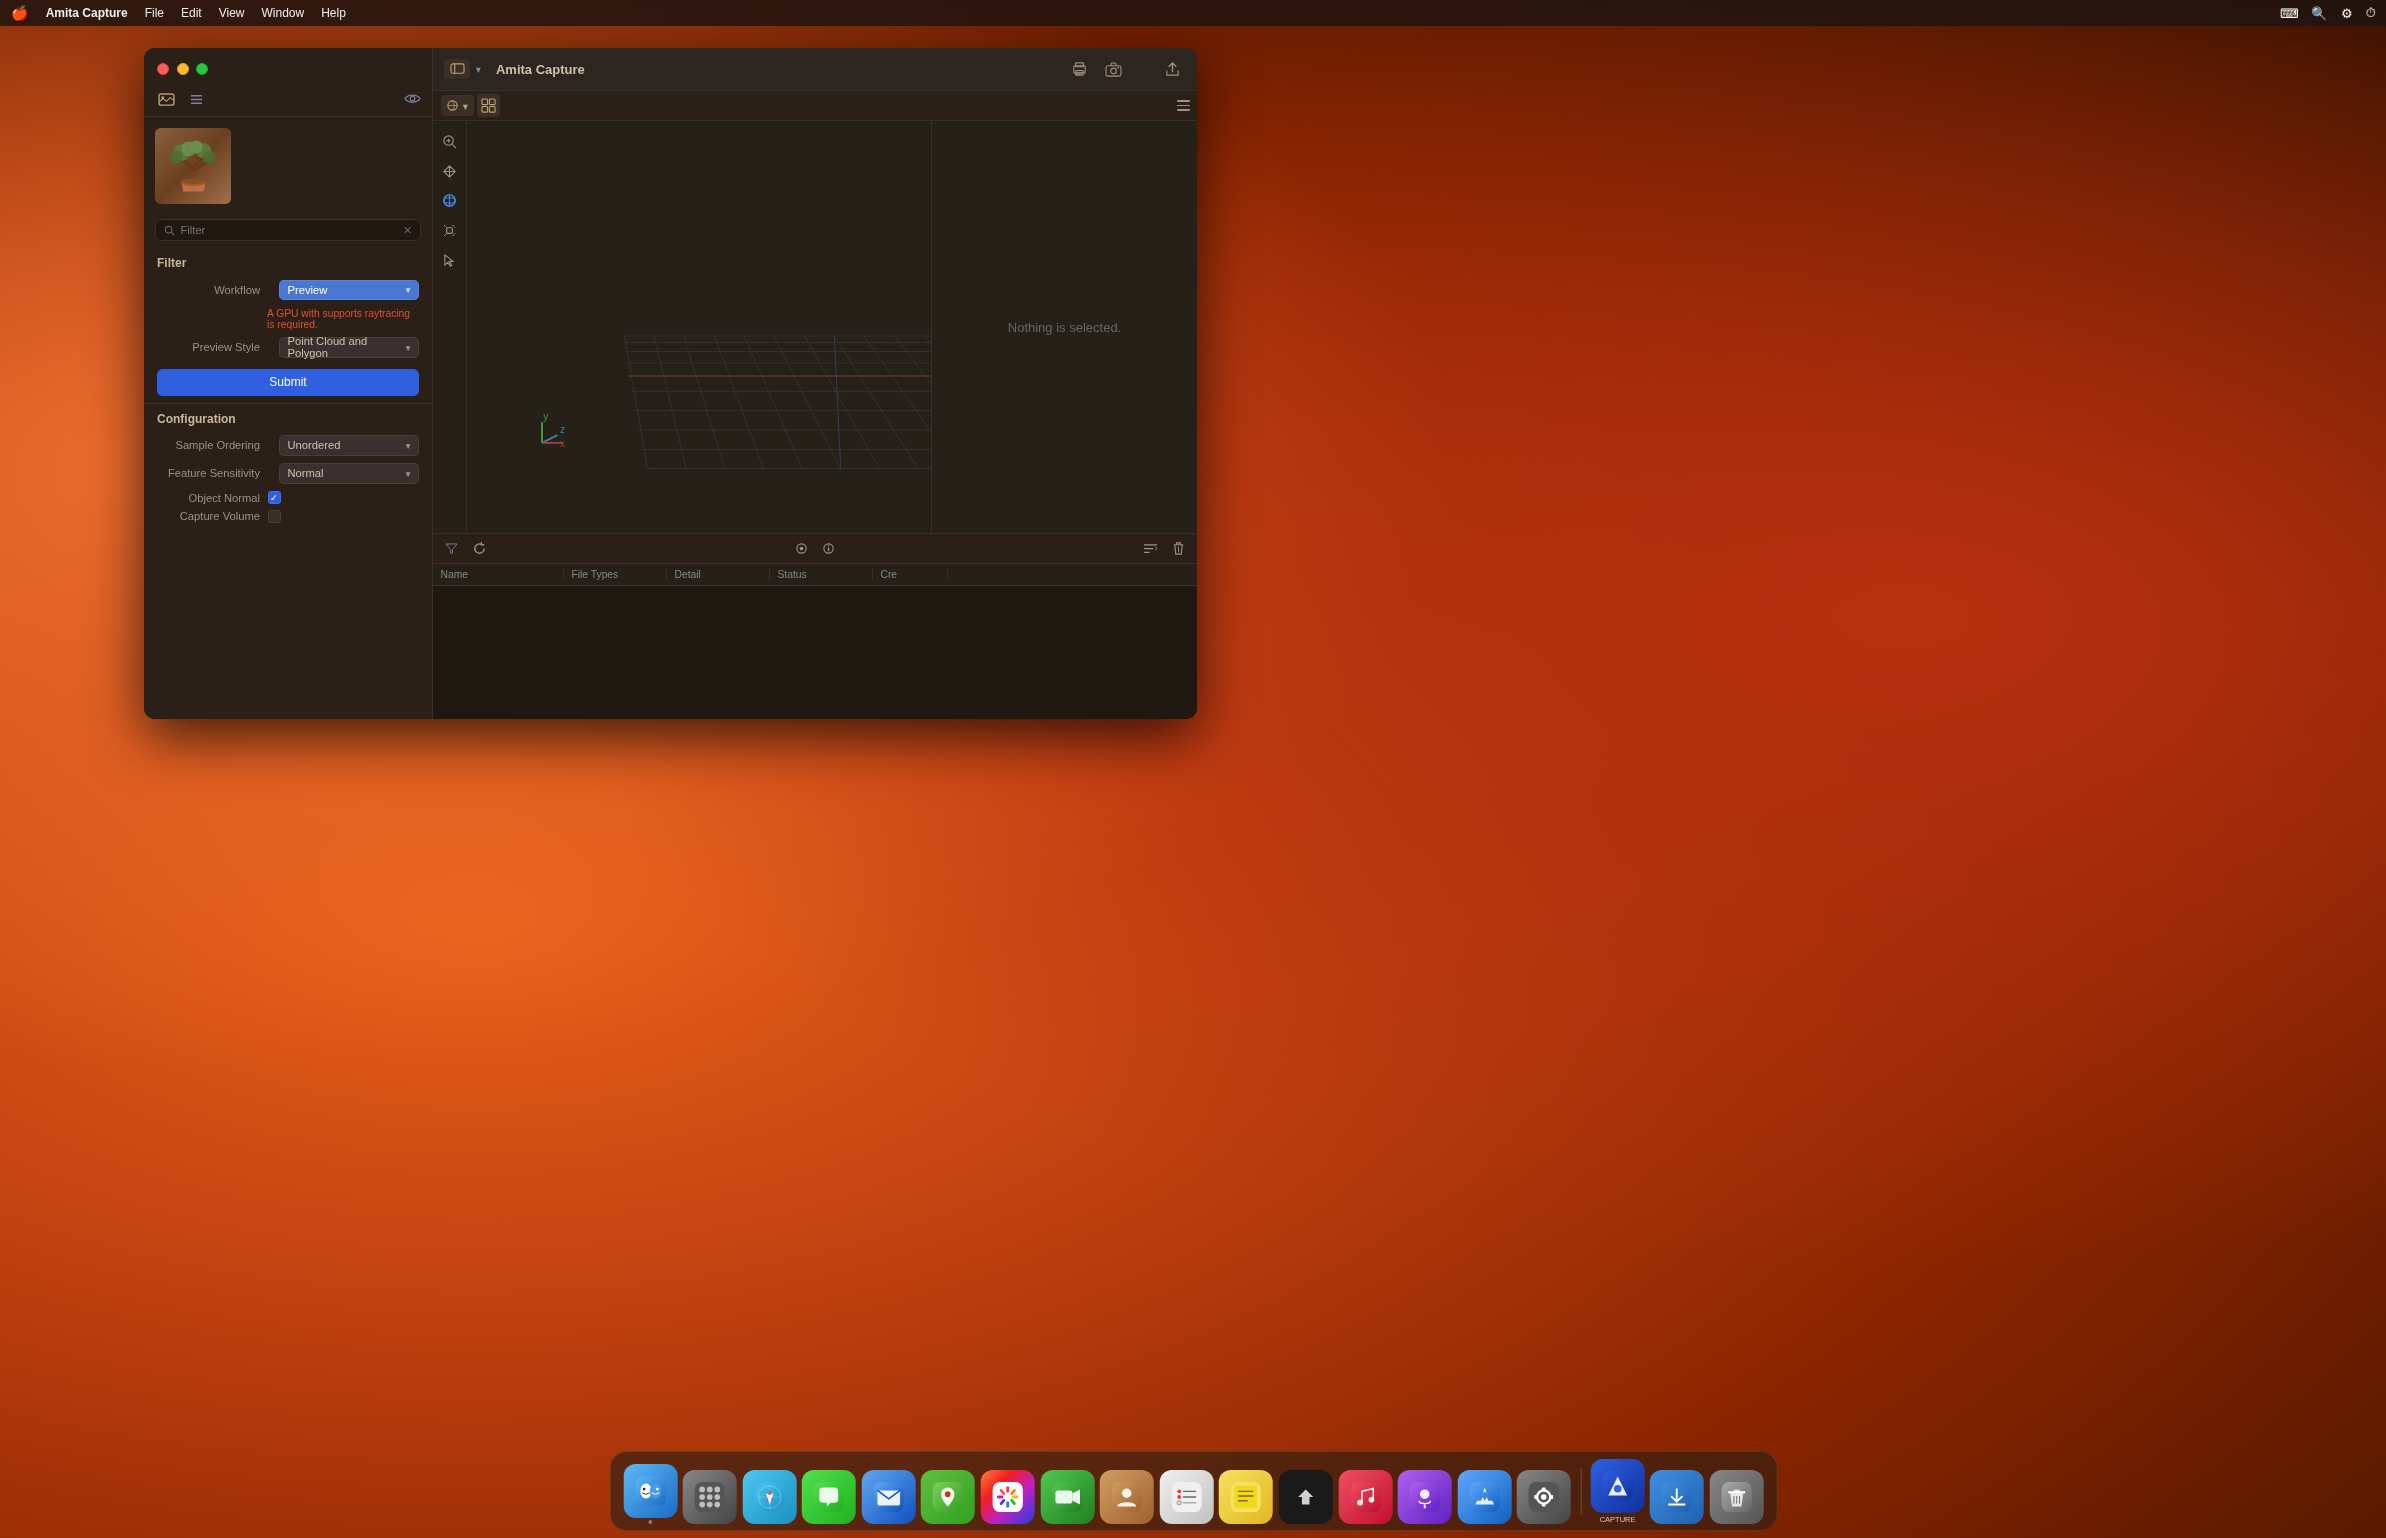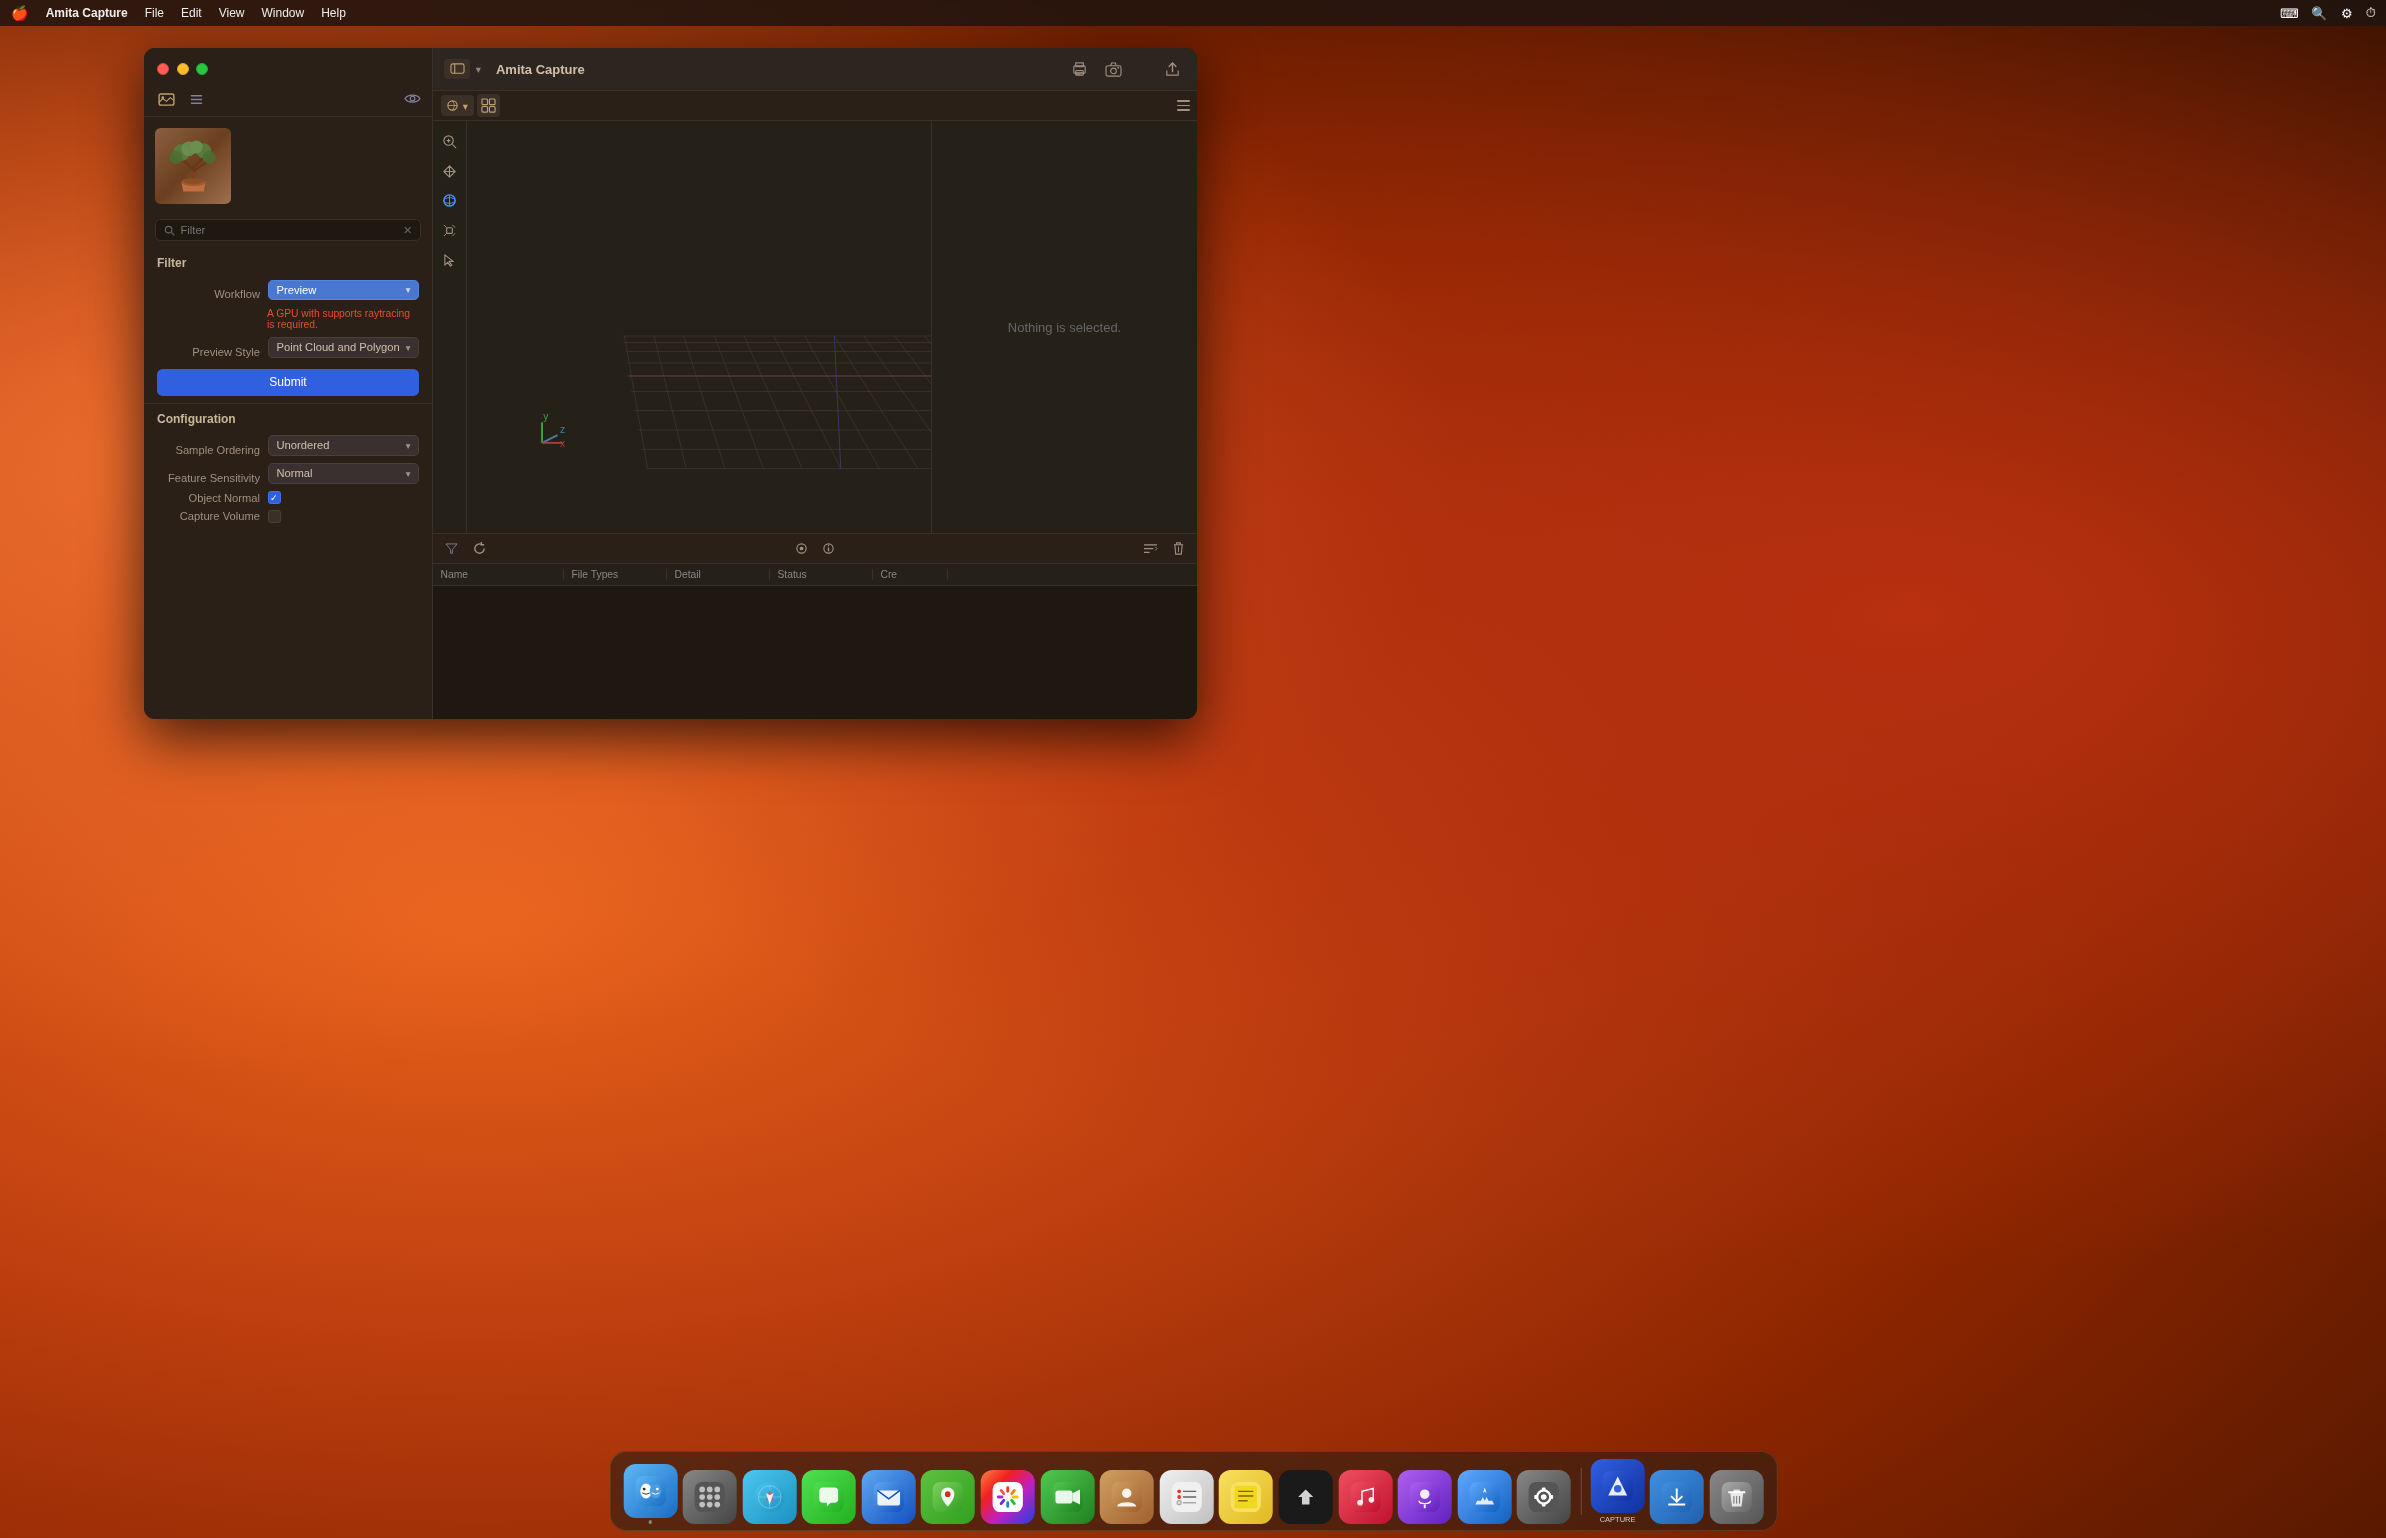--- a/index.html
+++ b/index.html
@@ -165,23 +165,23 @@
     .section-title {
       font-size: 12px;
       font-weight: 600;
       color: #c8b898;
       margin-bottom: 9.3px;
     }
 
     
     .form-row {
       display: flex;
-      align-items: flex-end;
+      align-items: center;
       margin-bottom: 7.5px;
-      gap: 8px;
+      gap: 19px;
     }
     .form-label {
       font-size: 11.2px;
       color: #a09080;
       text-align: right;
       min-width: 103px;
     }
     .form-select {
       flex: 1;
       background: #4a78d0;

